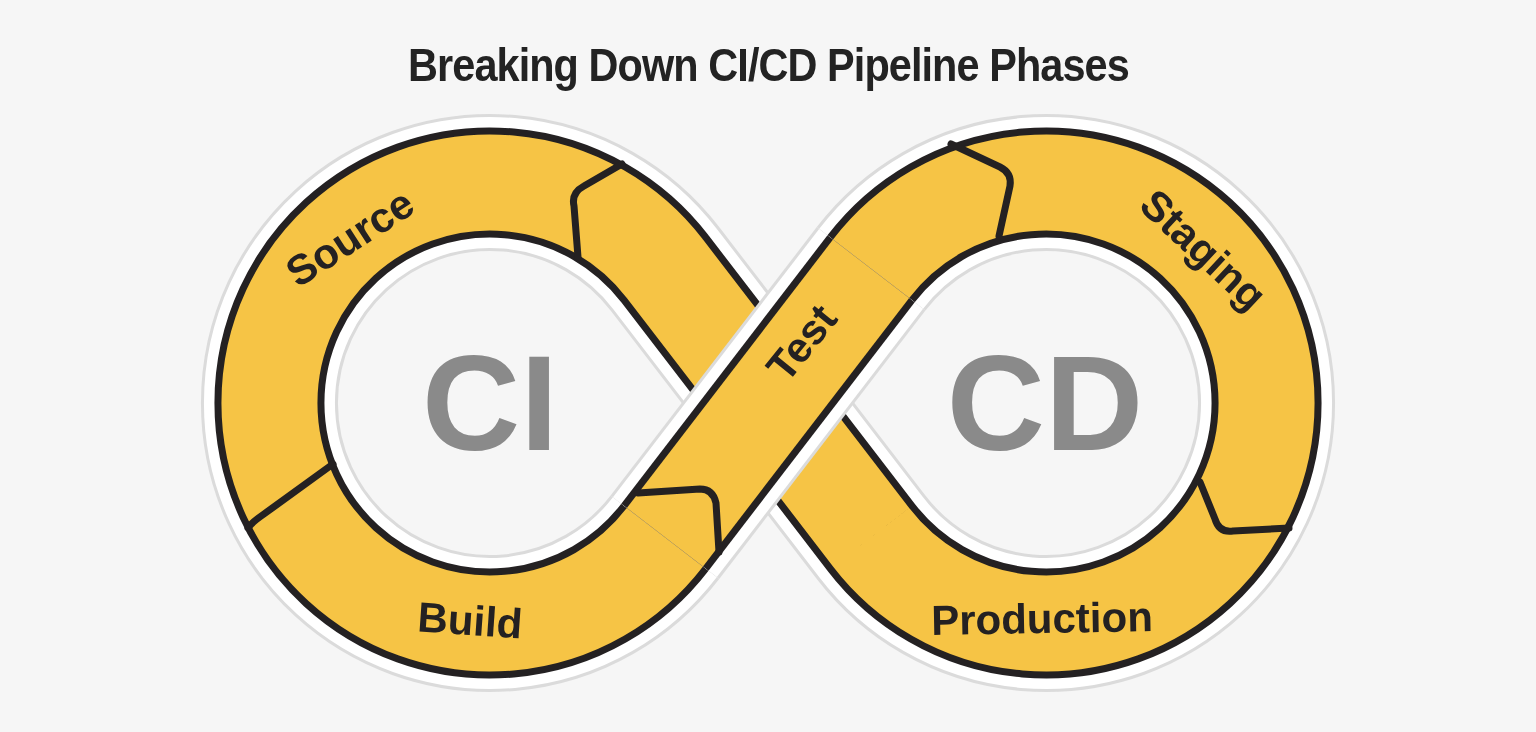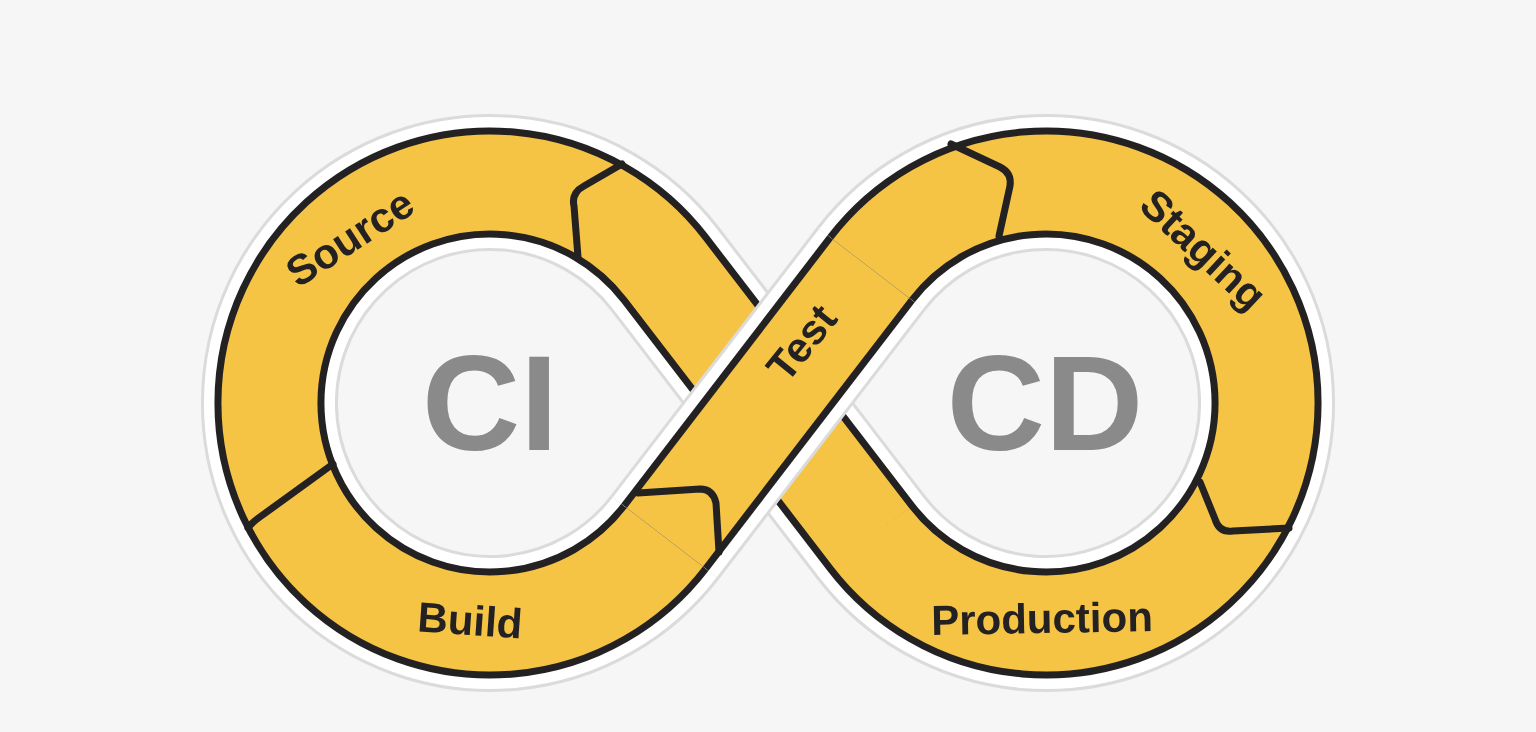--- a/index.html
+++ b/index.html
@@ -57,20 +57,23 @@
     font-size: 42px;
     font-weight: bold;
     text-anchor: middle;
   }
 </style>
 </head>
 <body>
 
 <div class="canvas">
 
+  <div class="title">
+    <span>Breaking Down CI/CD Pipeline Phases</span>
+  </div>
 
   <svg class="diagram-svg" viewBox="0 0 1536 732" xmlns="http://www.w3.org/2000/svg">
 
     <defs>
 
       <path id="band-base" d="M871.1 537.2 L664.9 268.8
                               M664.9 268.8 A220.5 220.5 0 1 0 664.9 537.2
                               M871.1 268.8 A220.5 220.5 0 1 1 871.1 537.2"></path>
 
       <path id="band-test" d="M664.9 537.2 L871.1 268.8"></path>

